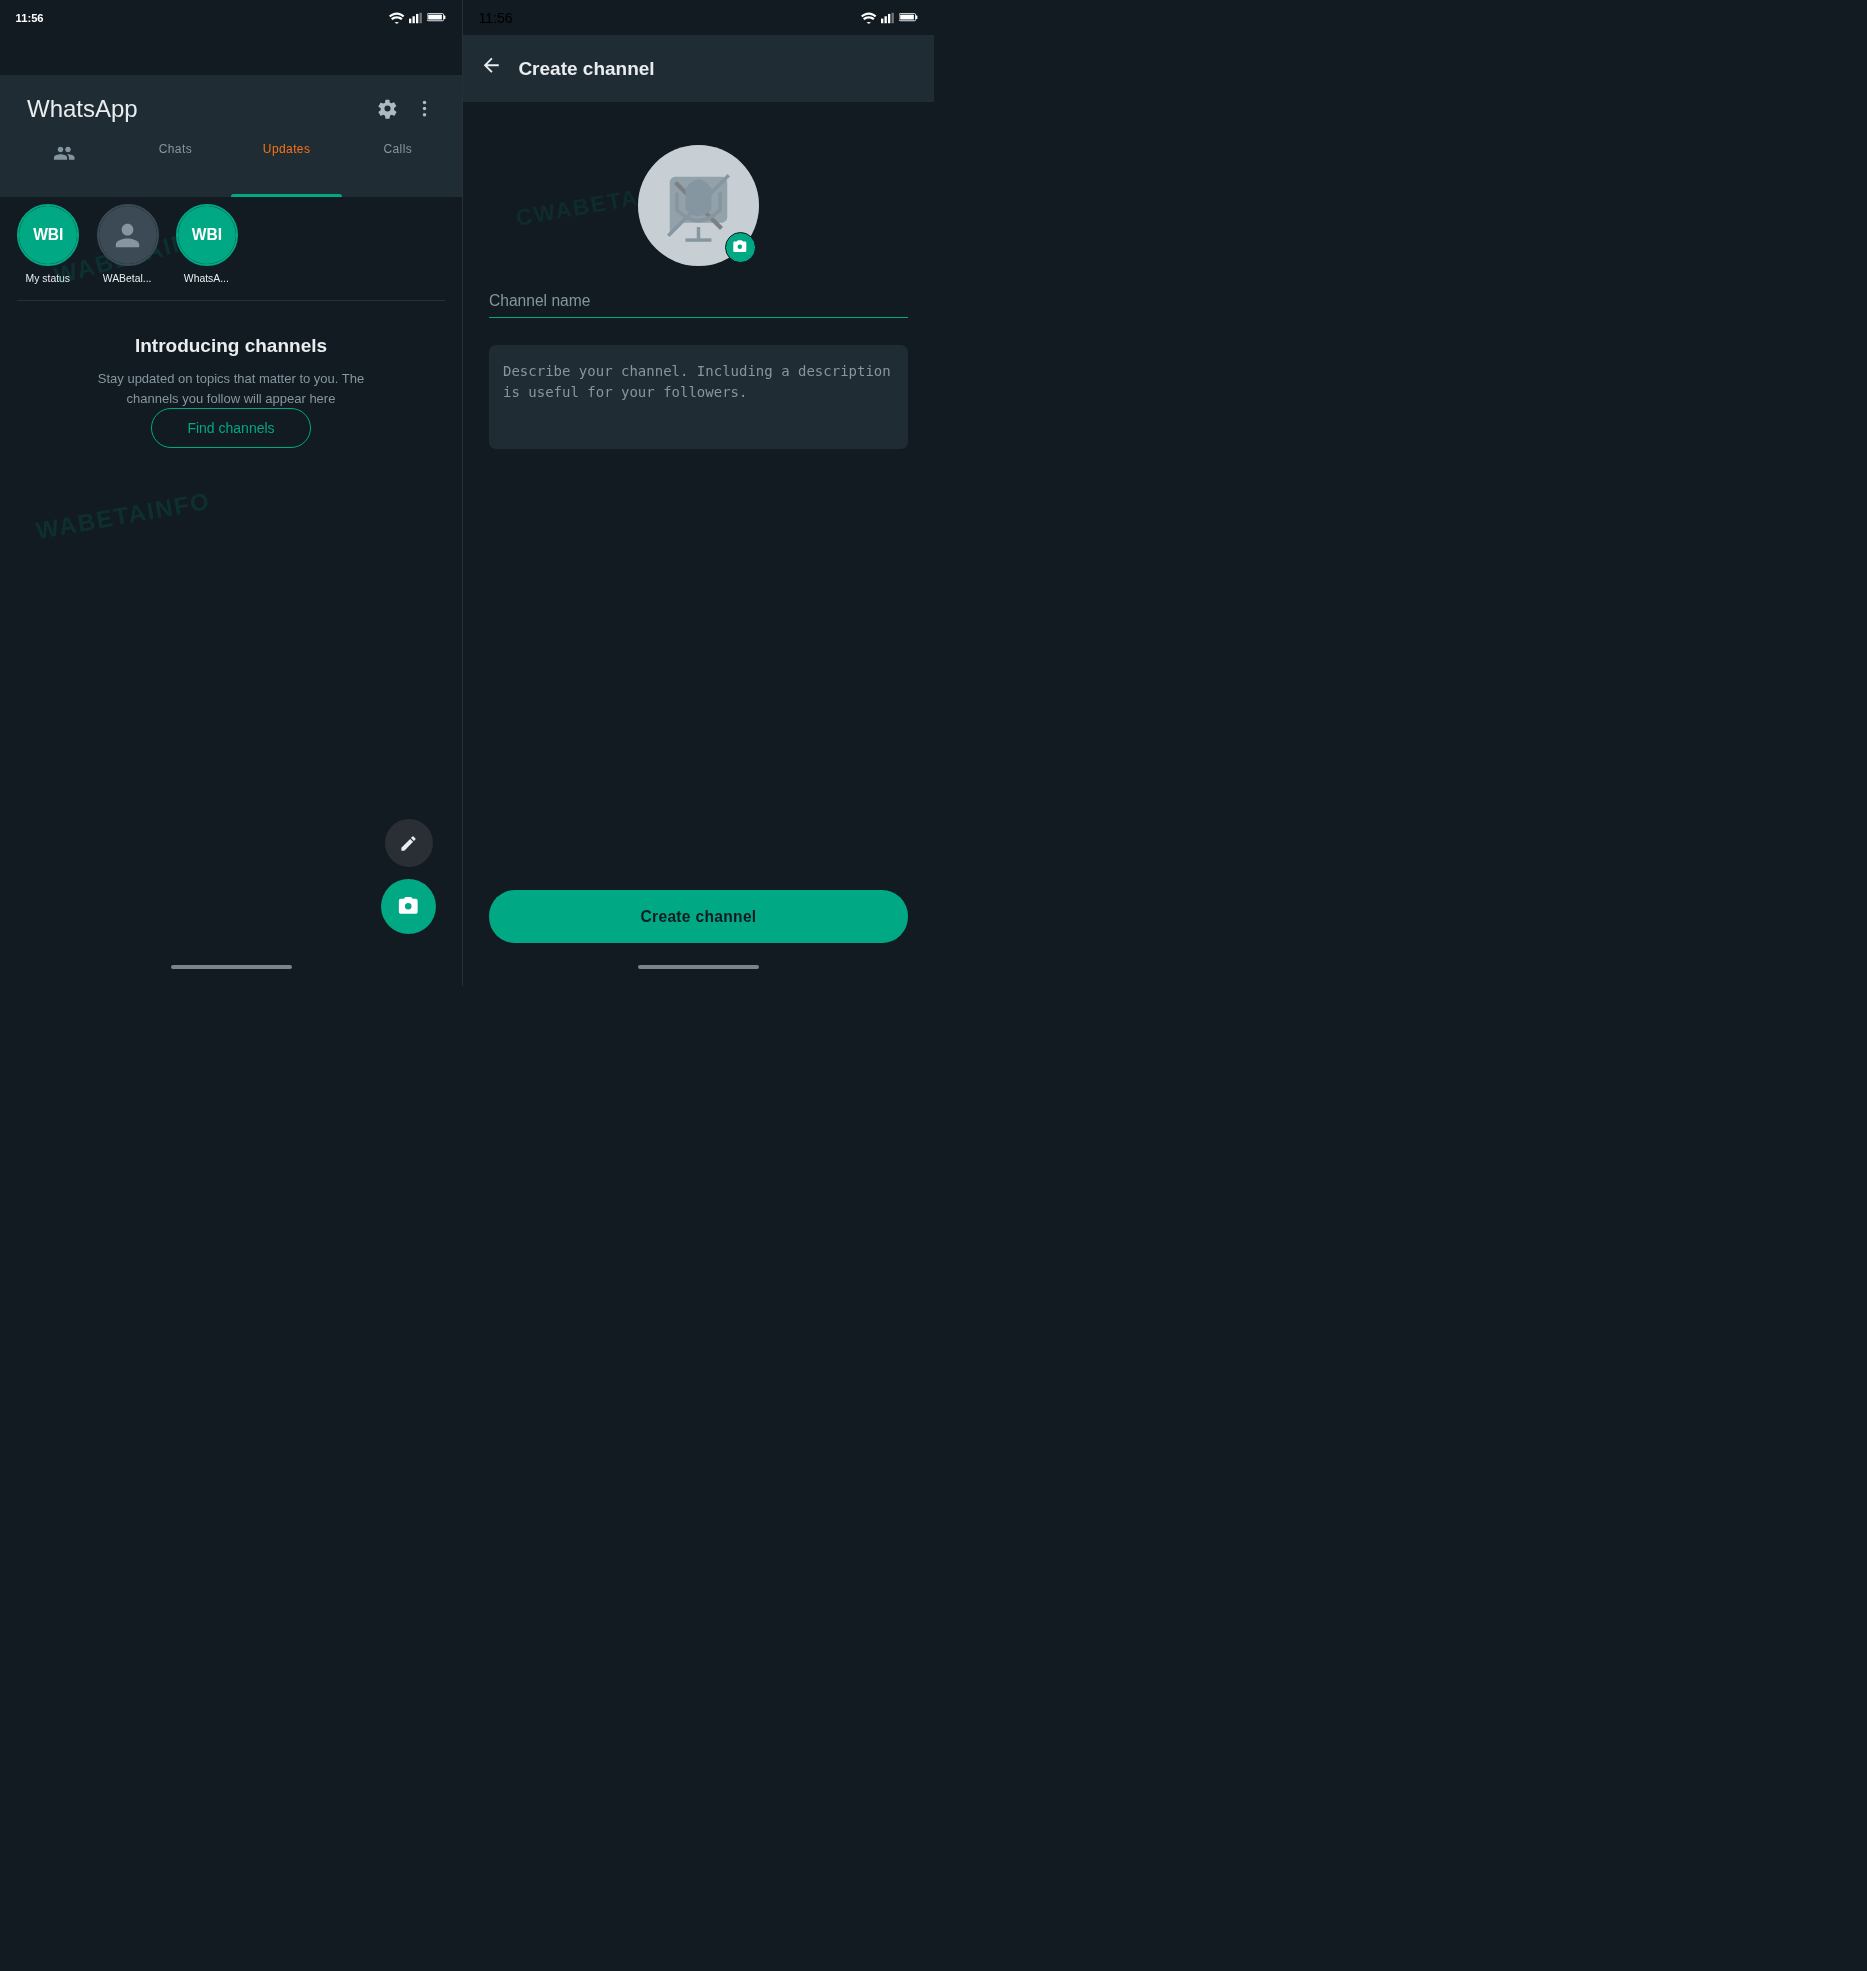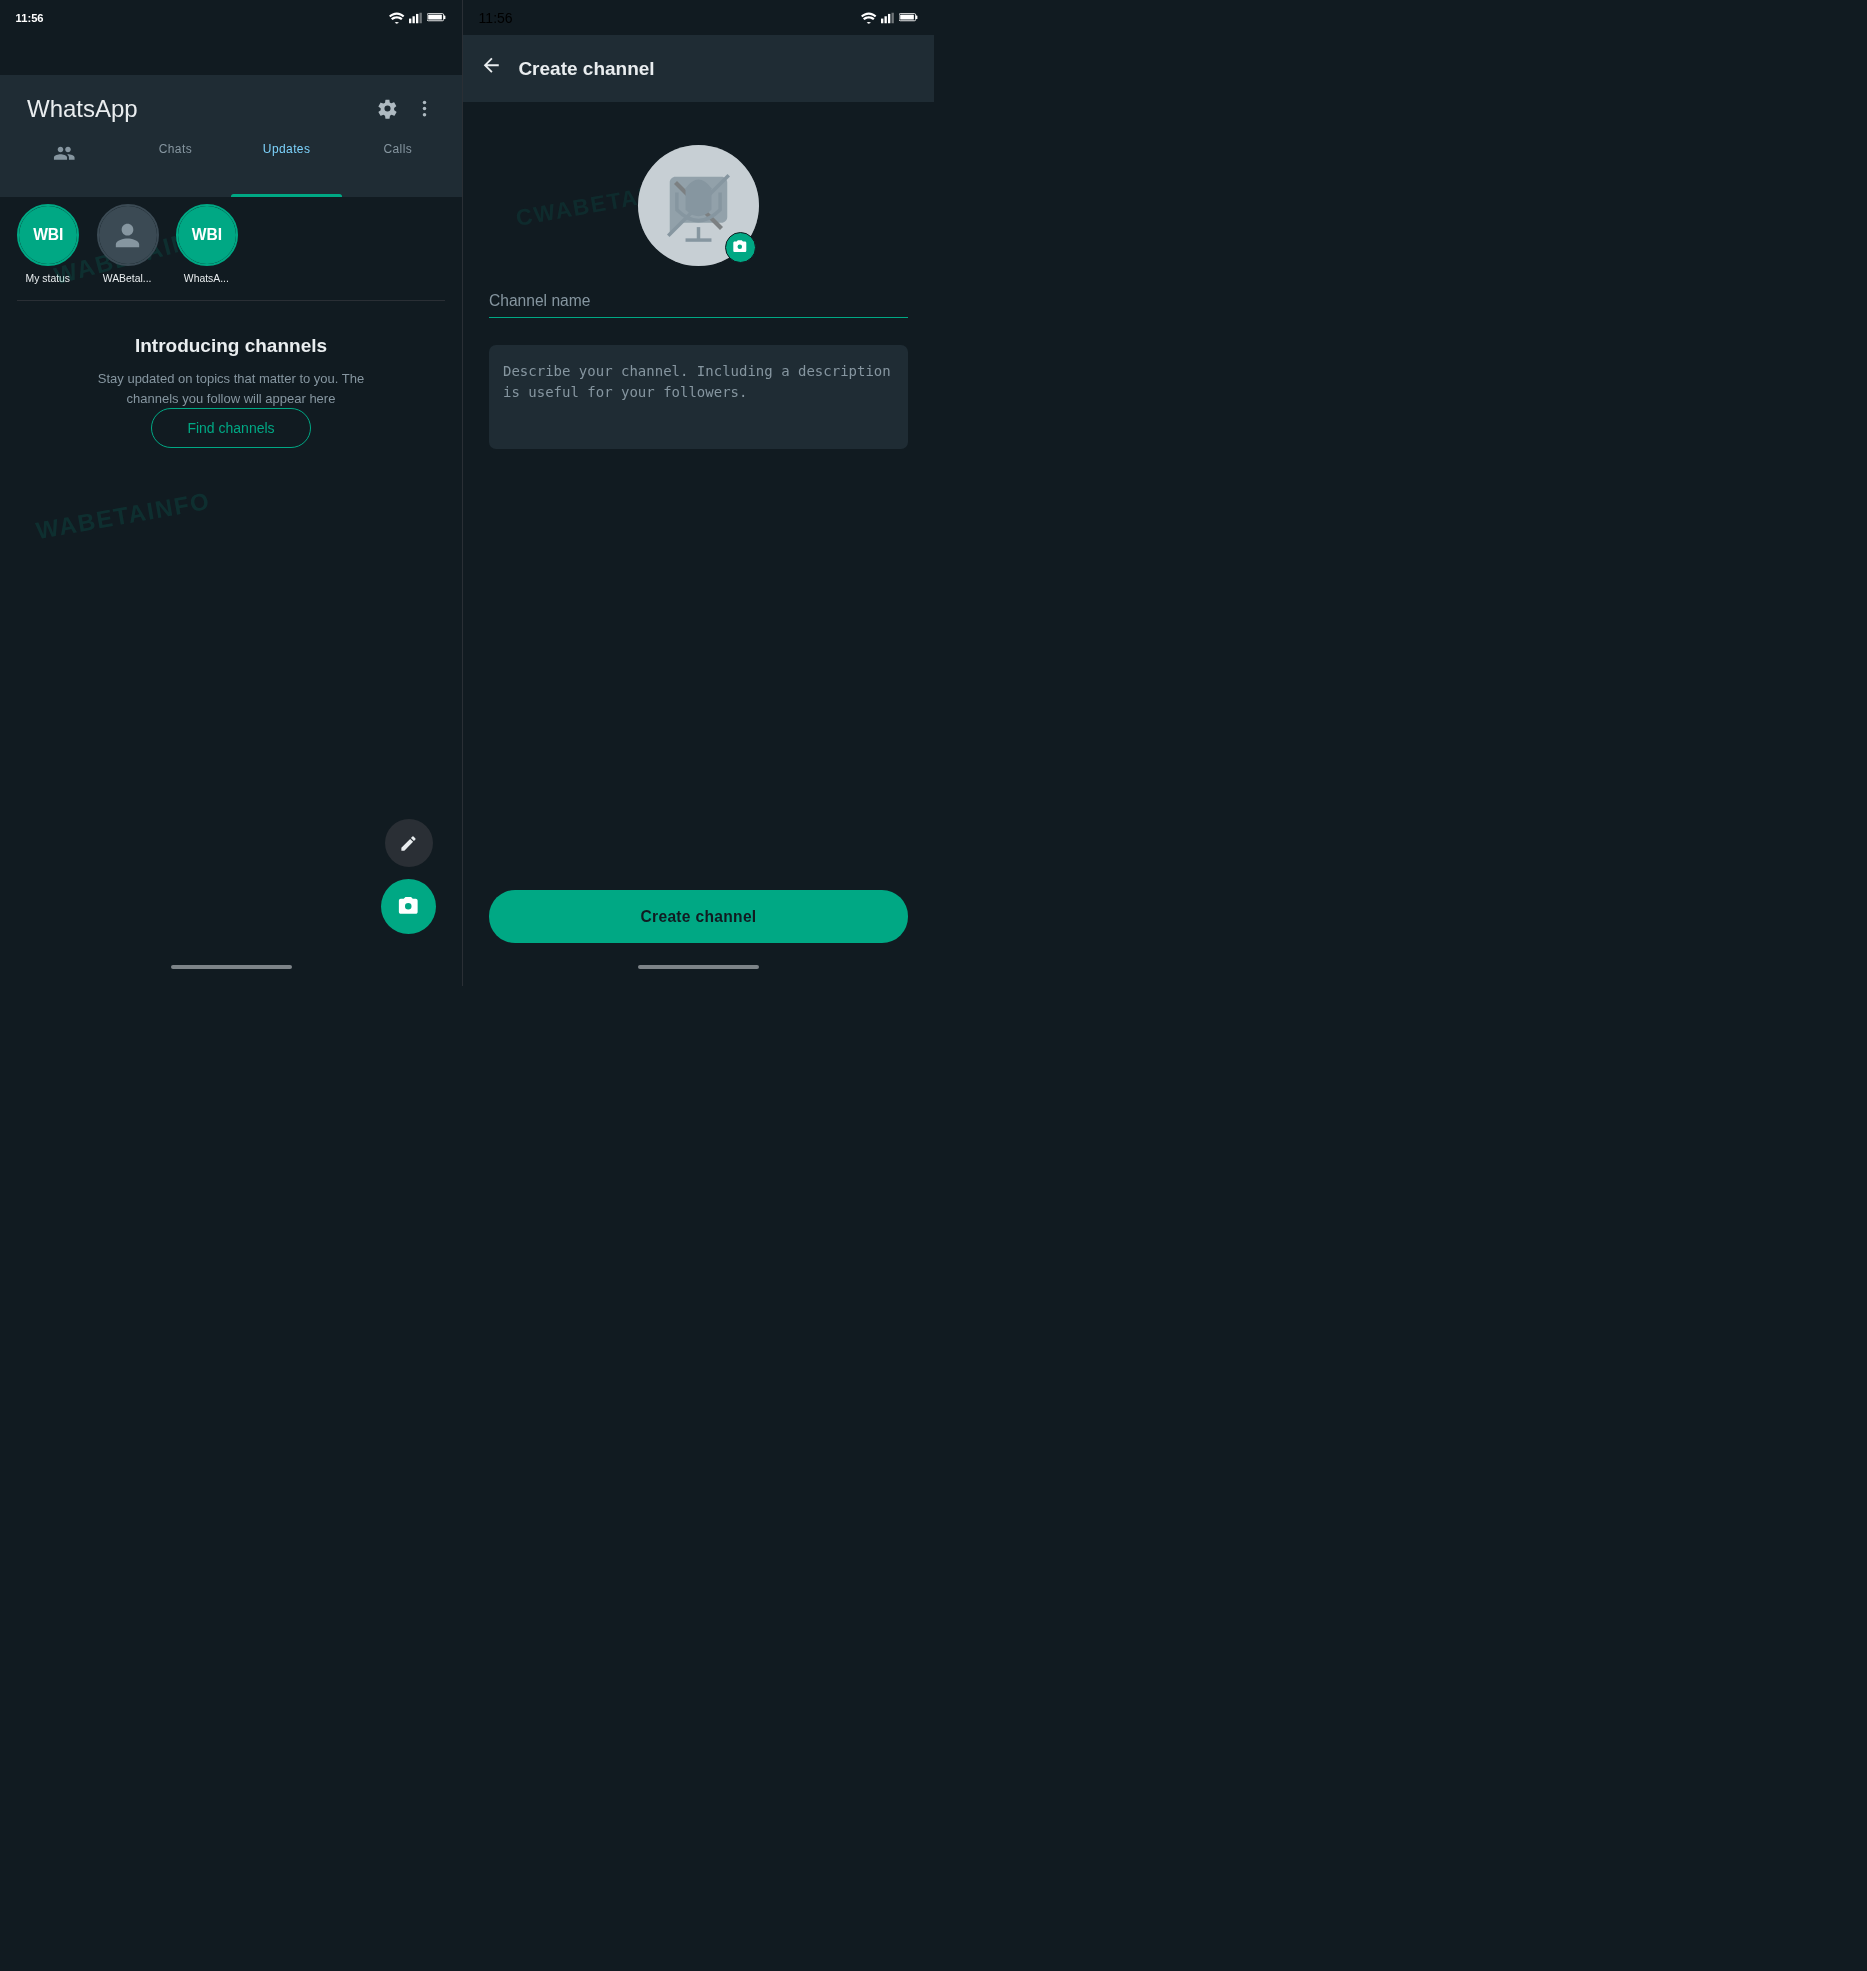--- a/index.html
+++ b/index.html
@@ -90,21 +90,21 @@
       align-items: flex-start;
       justify-content: center;
       cursor: pointer;
       position: relative;
       font-size: 12px;
       color: #8696a0;
       font-weight: 500;
       letter-spacing: 0.4px;
     }
     .tab-item.active {
-      color: #7dd3fc;
+      color: #f97316;
     }
     .tab-item.active::after {
       content: '';
       position: absolute;
       bottom: 0;
       left: 0;
       right: 0;
       height: 2.6px;
       background: #00a884;
       border-radius: 2.6px 2.6px 0 0;

